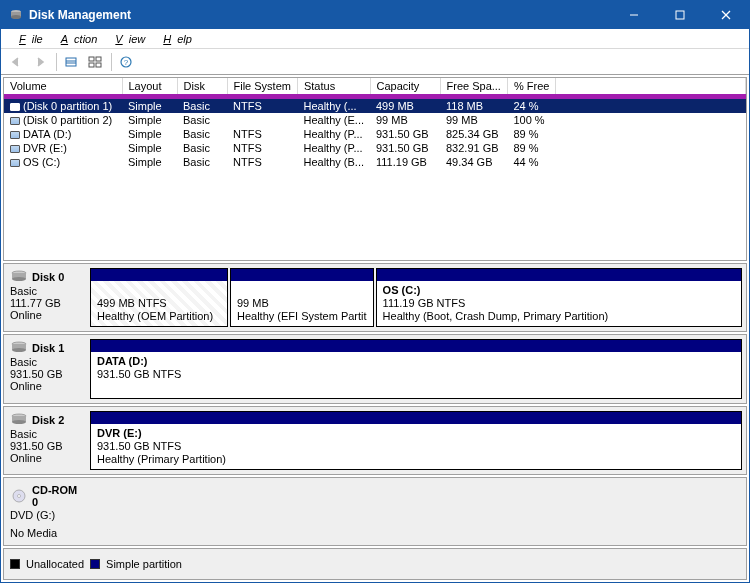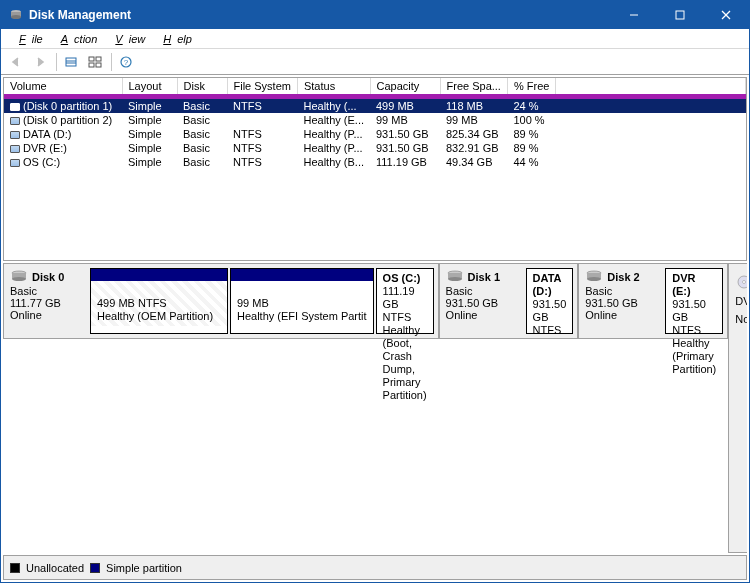--- a/index.html
+++ b/index.html
@@ -18,33 +18,33 @@
   .tb-btn { width:22px; height:22px; display:flex; align-items:center; justify-content:center; margin-right:2px; }
   .tb-btn.dis svg * { stroke:#bdbdbd; fill:#bdbdbd; }
   .tb-sep { width:1px; height:18px; background:#c7c7c7; margin:0 3px; }
   .list-area { height:184px; border:1px solid #a0a0a0; margin:2px; background:#fff; overflow:hidden; }
   table.vols { width:100%; border-collapse:collapse; }
   table.vols th { text-align:left; font-weight:400; background:#fff; border-right:1px solid #d9d9d9; border-bottom:5px solid #a21caf; padding:2px 6px; height:16px; white-space:nowrap; overflow:hidden; }
   table.vols td { padding:1px 6px; height:14px; white-space:nowrap; overflow:hidden; }
   table.vols tr.sel td { background:#0a246a; color:#fff; }
   .vol-ic { display:inline-block; width:10px; height:8px; border:1px solid #555; border-radius:1px; background:linear-gradient(#c0d8f0,#9ec1e8); margin-right:3px; vertical-align:middle; }
   tr.sel .vol-ic { border-color:#fff; background:#fff; }
-  .graph-area { flex:1; margin:0 2px 2px 2px; display:flex; flex-direction:row; overflow:hidden; }
+  .graph-area { flex:1; margin:0 2px 2px 2px; display:flex; flex-direction:column; overflow:hidden; }
   .gpanel { border:1px solid #a0a0a0; background:#efefef; margin-bottom:2px; display:flex; }
   .gpanel.last { margin-bottom:0; flex:1; }
   .ginfo { width:82px; padding:6px 6px; background:#efefef; }
   .ginfo .iconrow { display:flex; align-items:center; gap:4px; margin-bottom:1px;}
   .disk-ic { width:18px; height:14px; flex:0 0 auto; }
   .gparts { flex:1; display:flex; gap:2px; padding:4px; background:#efefef; }
   .part { border:1px solid #000; display:flex; flex-direction:column; background:#fff; }
   .part .hband { height:12px; background:#00007f; }
   .part .pbody { padding:3px 6px; line-height:13px; }
   .hatch { position:relative; }
   .hatch .pbody { background:repeating-linear-gradient(45deg,#f4f4f4 0 4px,#fff 4px 8px); }
-  .legend { border:1px solid #a0a0a0; margin:0 2px 2px 2px; height:25px; display:flex; align-items:center; padding:0 6px; gap:6px; background:#efefef; }
+  .legend { border:1px solid #a0a0a0; margin:0 2px 2px 2px; height:32px; display:flex; align-items:center; padding:0 6px; gap:6px; background:#efefef; }
   .lg-sw { width:10px; height:10px; border:1px solid #333; }
   .lg-black{ background:#000; }
   .lg-blue { background:#00007f; }
   b { font-weight:700; }
 </style>
 </head>
 <body>
 
 <div class="window">
 

